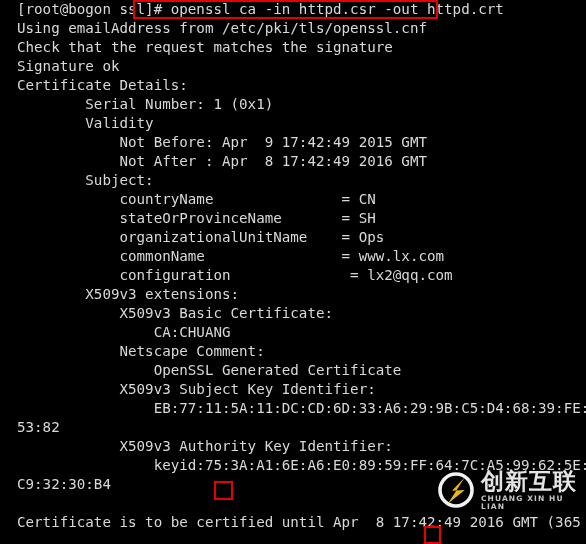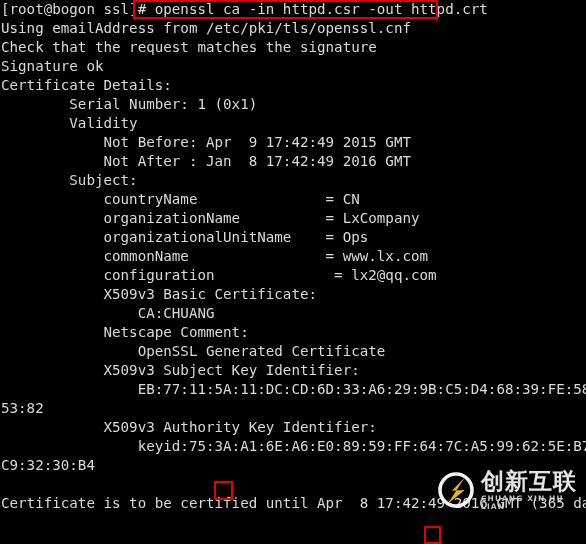--- a/index.html
+++ b/index.html
@@ -32,21 +32,21 @@
   }
 
   .line {
     height: 19px;
     line-height: 19px;
     font-size: 14.2px;
     letter-spacing: 0px;
     color: #d9d9d9;
     white-space: pre;
     font-family: "DejaVu Sans Mono", "Liberation Mono", monospace;
-    padding-left: 1px;
+    padding-left: 17px;
     overflow: visible;
   }
 
   .line.blank {
     color: transparent;
   }
 
   
   .annot-box {
     position: absolute;
@@ -102,27 +102,28 @@
 
   <div id="screen">
       <div class="line">[root@bogon ssl]# openssl ca -in httpd.csr -out httpd.crt</div>
       <div class="line">Using emailAddress from /etc/pki/tls/openssl.cnf</div>
       <div class="line">Check that the request matches the signature</div>
       <div class="line">Signature ok</div>
       <div class="line">Certificate Details:</div>
       <div class="line">        Serial Number: 1 (0x1)</div>
       <div class="line">        Validity</div>
       <div class="line">            Not Before: Apr  9 17:42:49 2015 GMT</div>
-      <div class="line">            Not After : Jan  8 17:42:49 2016 GMT</div>
+      <div class="line">            Not After : Apr  8 17:42:49 2016 GMT</div>
       <div class="line">        Subject:</div>
       <div class="line">            countryName               = CN</div>
-      <div class="line">            organizationName          = LxCompany</div>
+      <div class="line">            stateOrProvinceName       = SH</div>
       <div class="line">            organizationalUnitName    = Ops</div>
       <div class="line">            commonName                = www.lx.com</div>
       <div class="line">            configuration              = lx2@qq.com</div>
+      <div class="line">        X509v3 extensions:</div>
       <div class="line">            X509v3 Basic Certificate:</div>
       <div class="line">                CA:CHUANG</div>
       <div class="line">            Netscape Comment:</div>
       <div class="line">                OpenSSL Generated Certificate</div>
       <div class="line">            X509v3 Subject Key Identifier:</div>
       <div class="line">                EB:77:11:5A:11:DC:CD:6D:33:A6:29:9B:C5:D4:68:39:FE:58:</div>
       <div class="line">53:82</div>
       <div class="line">            X509v3 Authority Key Identifier:</div>
       <div class="line">                keyid:75:3A:A1:6E:A6:E0:89:59:FF:64:7C:A5:99:62:5E:B7:</div>
       <div class="line">C9:32:30:B4</div>

